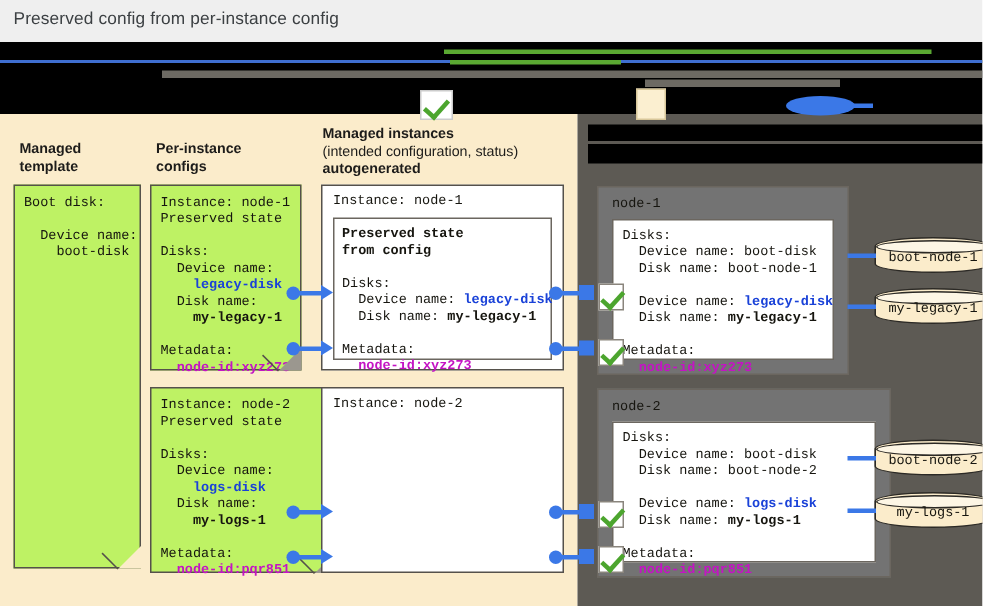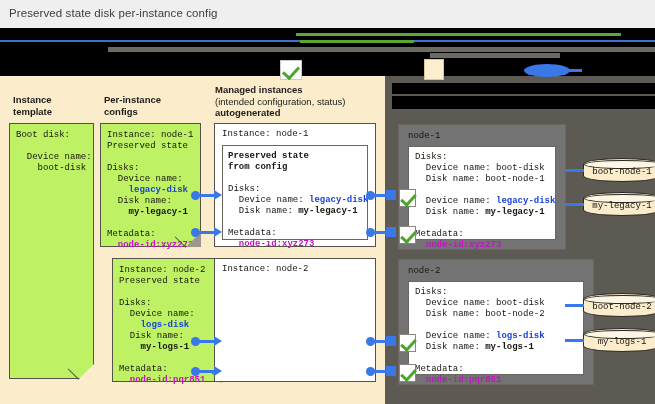--- a/index.html
+++ b/index.html
@@ -199,21 +199,21 @@
     border: solid #4ca52e; border-width: 0 3px 3px 0;
     transform: rotate(42deg);
   }
 </style>
 </head>
 <body>
 
 <div id="root">
 
   <div class="caption-bar">
-    <div class="caption-text">Preserved state disk per-instance config</div>
+    <div class="caption-text">Preserved config from per-instance config</div>
   </div>
 
   <div class="legend-band">
     <div class="blue-rule"></div>
     <div class="green-rule-a"></div>
     <div class="green-rule-b"></div>
     <div class="gray-rule-a"></div>
     <div class="gray-rule-b"></div>
     <div class="legend-check"></div>
     <div class="legend-swatch"></div>
@@ -222,21 +222,21 @@
   </div>
 
   <div class="panel-left"></div>
 
   <div class="panel-right">
     <div class="redact-a"></div>
     <div class="redact-b"></div>
   </div>
 
   <div class="col-head" style="left:13px; top:94px;">
-    <div class="b">Instance</div>
+    <div class="b">Managed</div>
     <div class="b">template</div>
   </div>
   <div class="col-head" style="left:104px; top:94px;">
     <div class="b">Per-instance</div>
     <div class="b">configs</div>
   </div>
   <div class="col-head" style="left:215px; top:84px;">
     <div class="b">Managed instances</div>
     <div class="n">(intended configuration, status)</div>
     <div class="b">autogenerated</div>
@@ -260,21 +260,21 @@
 <span class="blue">    legacy-disk</span>
 <span>  Disk name:</span>
 <span class="bold">    my-legacy-1</span>
 
 <span>Metadata:</span>
 <span class="mag">  node-id:xyz273</span></div>
     <div class="fold2"></div>
     <div class="fold3"></div>
   </div>
 
-  <div class="doc" style="left:112px; top:258px; width:125px; height:124px;">
+  <div class="doc" style="left:100px; top:258px; width:125px; height:124px;">
     <div class="inner"><span>Instance: node-2</span>
 <span>Preserved state</span>
 
 <span>Disks:</span>
 <span>  Device name:</span>
 <span class="blue">    logs-disk</span>
 <span>  Disk name:</span>
 <span class="bold">    my-logs-1</span>
 
 <span>Metadata:</span>

